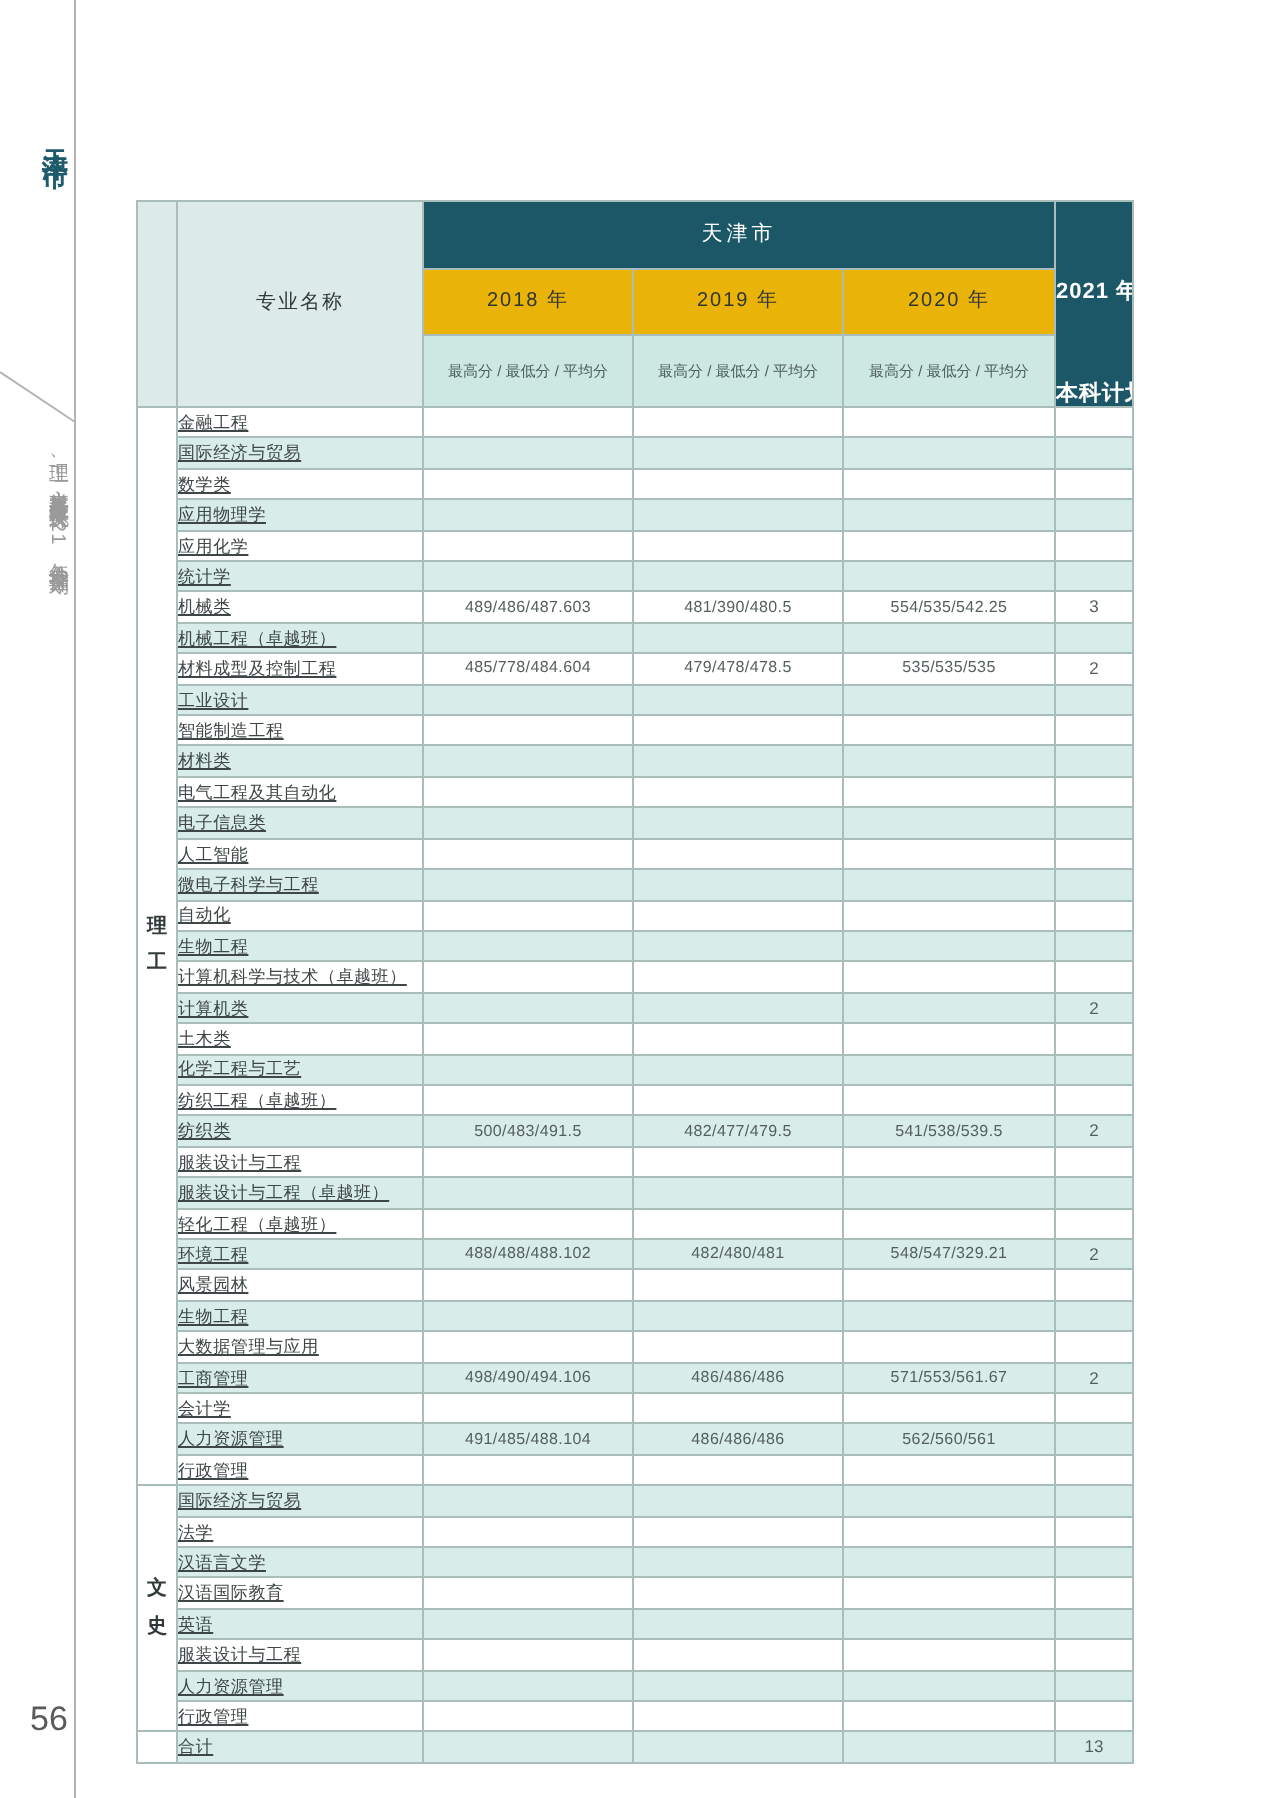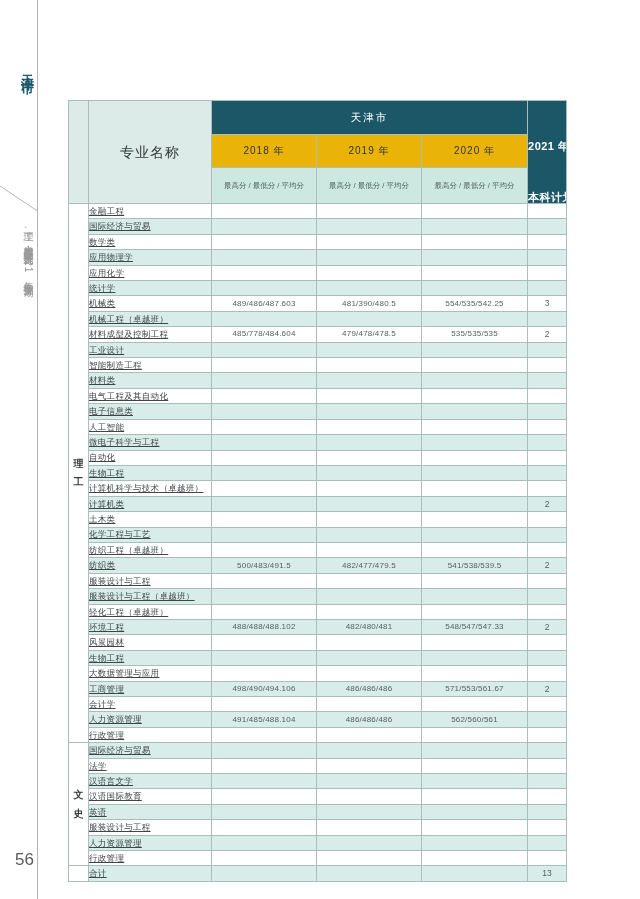--- a/index.html
+++ b/index.html
@@ -26,21 +26,21 @@
     table-layout:fixed;border-collapse:collapse;}
   .score-table td,.score-table th{border:1px solid var(--border_gray);
     padding:0;line-height:1;overflow:hidden;white-space:nowrap;font-weight:normal;}
   table.score-table{border:1px solid var(--outer_border);}
   thead tr.hrow1{height:17px;}
   thead tr.hrow2{height:17px;}
   thead tr.hrow3{height:18px;}
   tbody tr{height:15.41px;}
   .hdr-cat,.hdr-major{background:var(--head_cell_teal);color:#333a3b;vertical-align:middle;text-align:center;}
   .hdr-cat div{width:11px;margin:0 auto;word-break:break-all;font-size:9.5px;font-weight:600;line-height:11px;padding-left:20px;}
-  .hdr-major{font-size:14px;font-weight:600;letter-spacing:1px;}
+  .hdr-major{font-size:10px;font-weight:600;letter-spacing:1px;}
   .hdr-dark{background:var(--header_teal);color:#fff;text-align:center;vertical-align:middle;
     border-color:#fff;font-size:10.5px;font-weight:600;letter-spacing:2px;}
   .hdr-plan{background:var(--header_teal);color:#fff;text-align:center;vertical-align:middle;border-color:#fff;}
   .hdr-plan div{font-size:11px;font-weight:700;line-height:11px;letter-spacing:0.5px;margin-top:40px;}
   .hdr-year{background:#eab308;color:#2f3536;text-align:center;vertical-align:middle;
     font-size:10px;letter-spacing:1px;}
   .hdr-legend{background:var(--legend_teal);color:#4d5f5e;text-align:center;vertical-align:middle;
     font-size:7.5px;}
   .cat-cell{background:#fff;vertical-align:middle;text-align:center;color:#333a3b;}
   .cat-cell div{font-size:10px;font-weight:600;line-height:14px;margin:4.5px 0;}
@@ -295,21 +295,21 @@
           <td class="major-cell">轻化工程（卓越班）</td>
           <td class="score-cell"></td>
           <td class="score-cell"></td>
           <td class="score-cell"></td>
           <td class="plan-cell"></td>
         </tr>
         <tr class="shaded">
           <td class="major-cell">环境工程</td>
           <td class="score-cell">488/488/488.102</td>
           <td class="score-cell">482/480/481</td>
-          <td class="score-cell">548/547/547.33</td>
+          <td class="score-cell">548/547/329.21</td>
           <td class="plan-cell">2</td>
         </tr>
         <tr>
           <td class="major-cell">风景园林</td>
           <td class="score-cell"></td>
           <td class="score-cell"></td>
           <td class="score-cell"></td>
           <td class="plan-cell"></td>
         </tr>
         <tr class="shaded">

